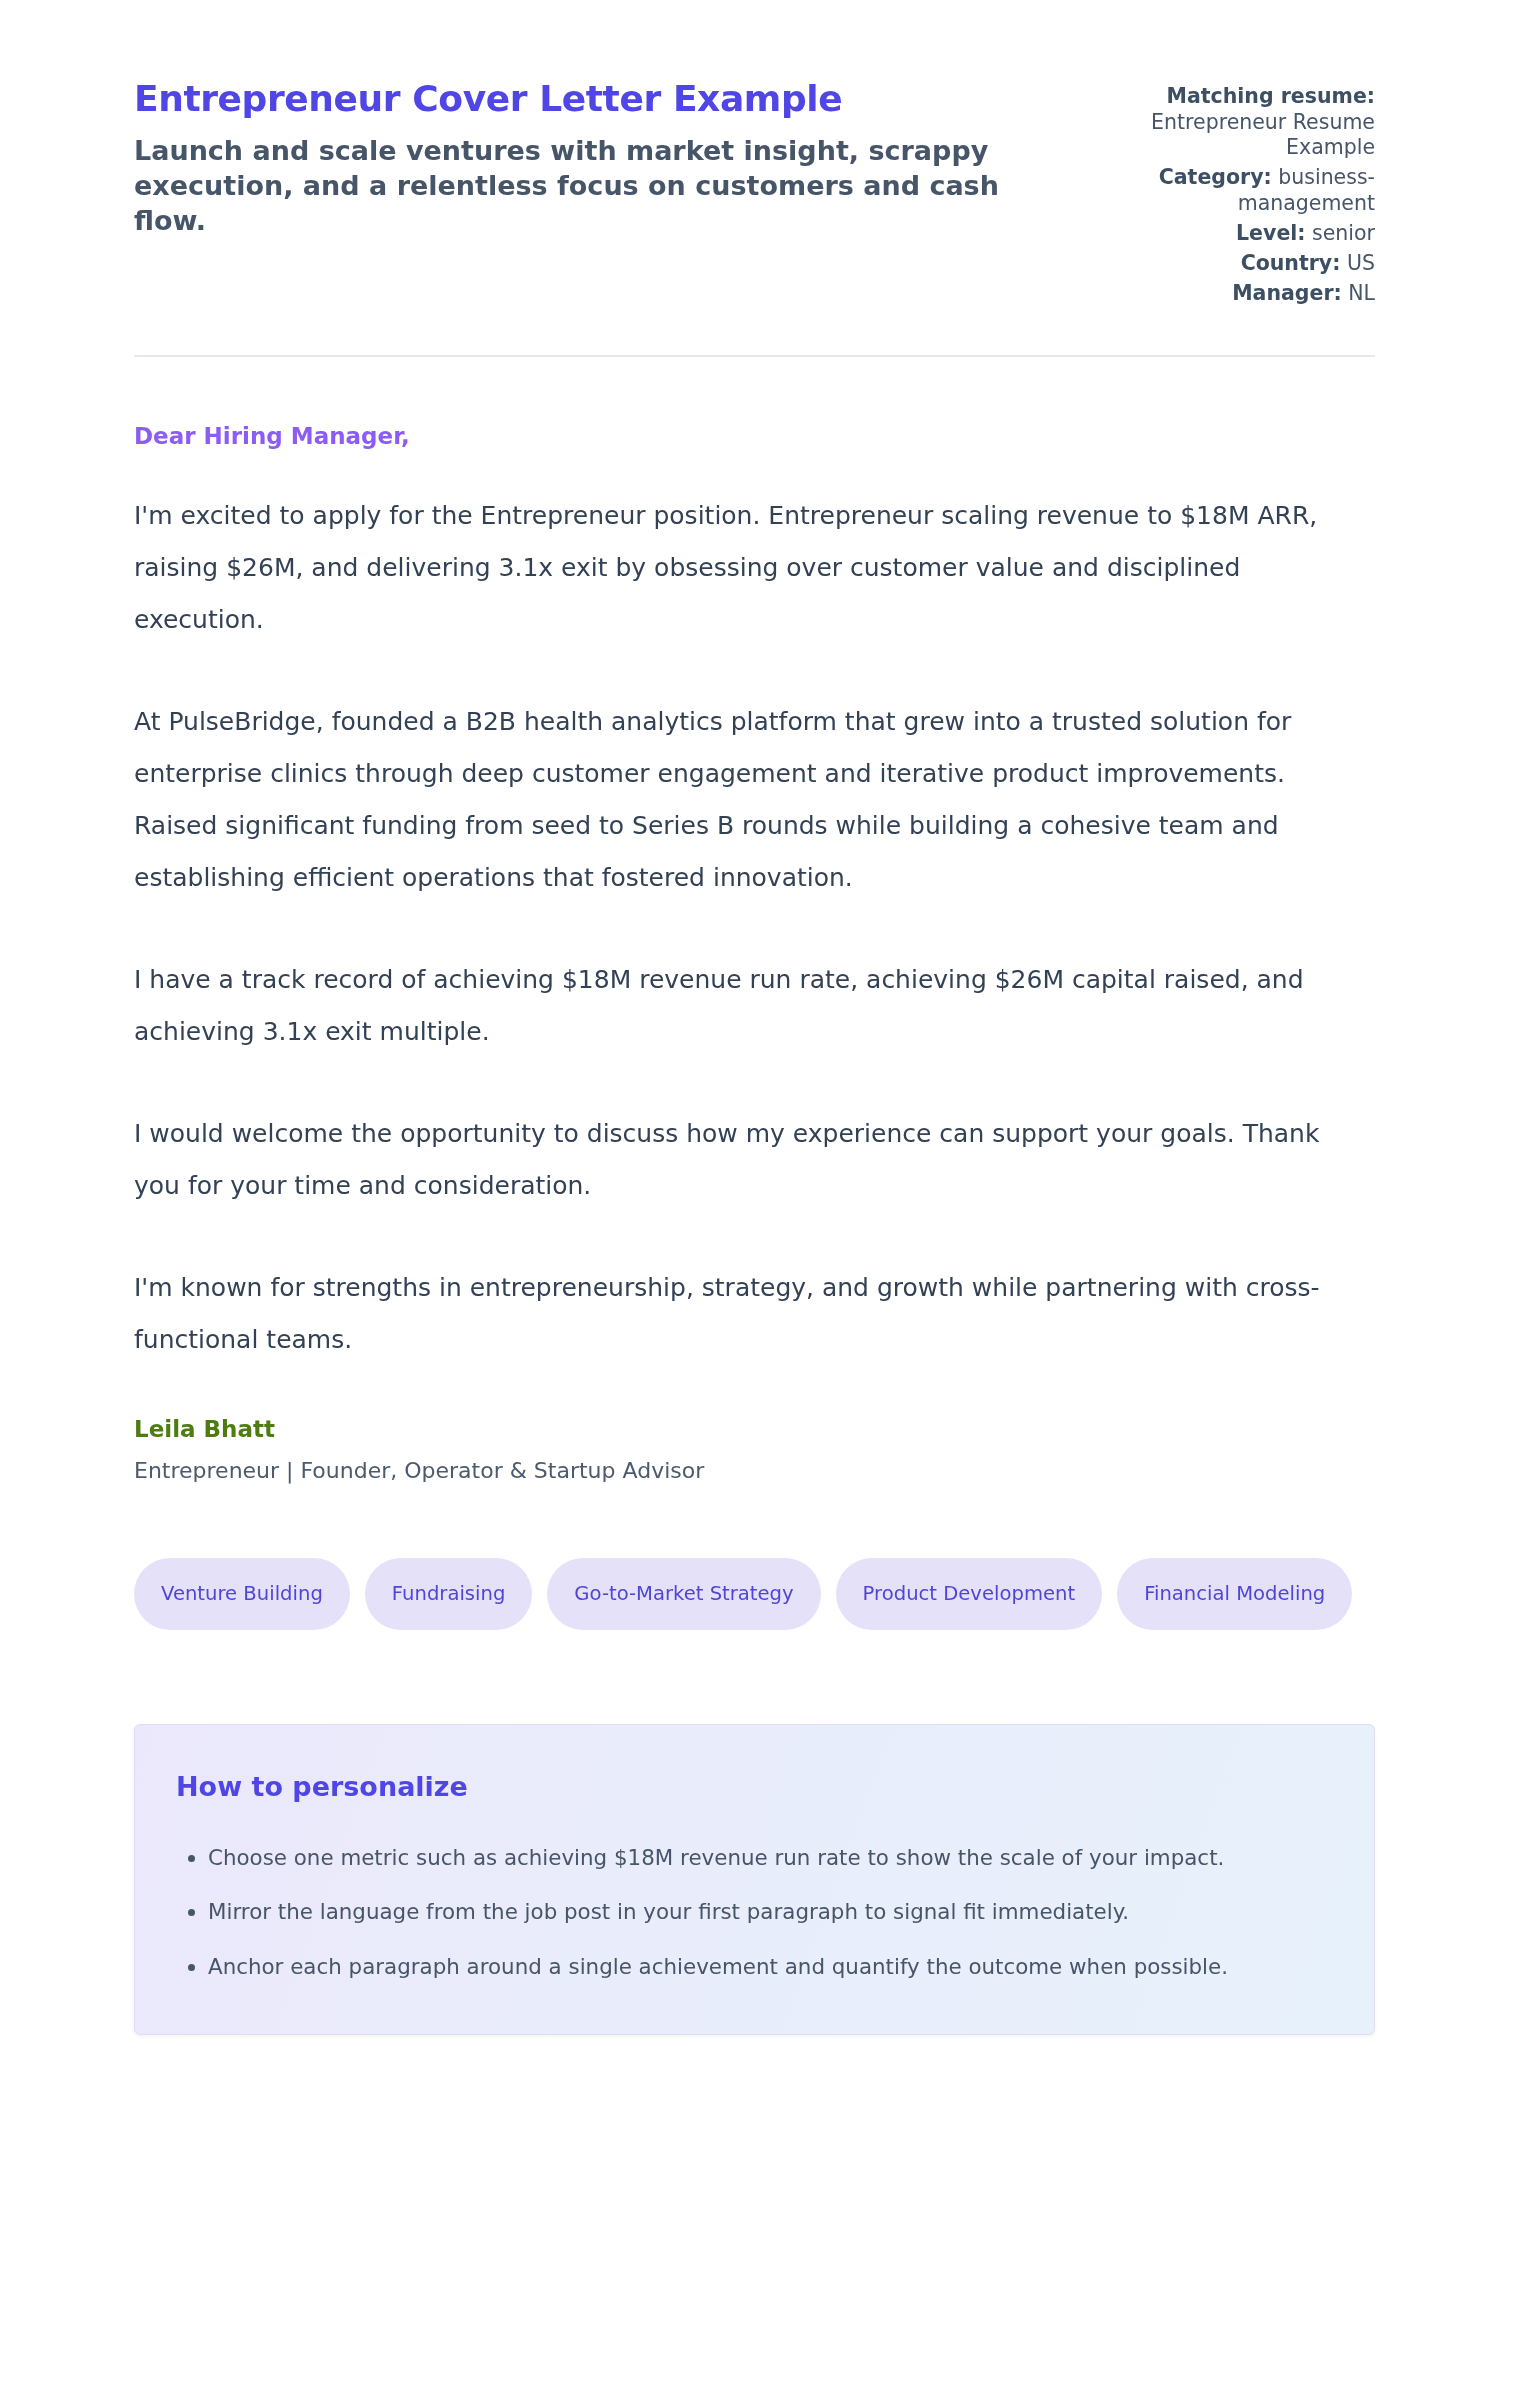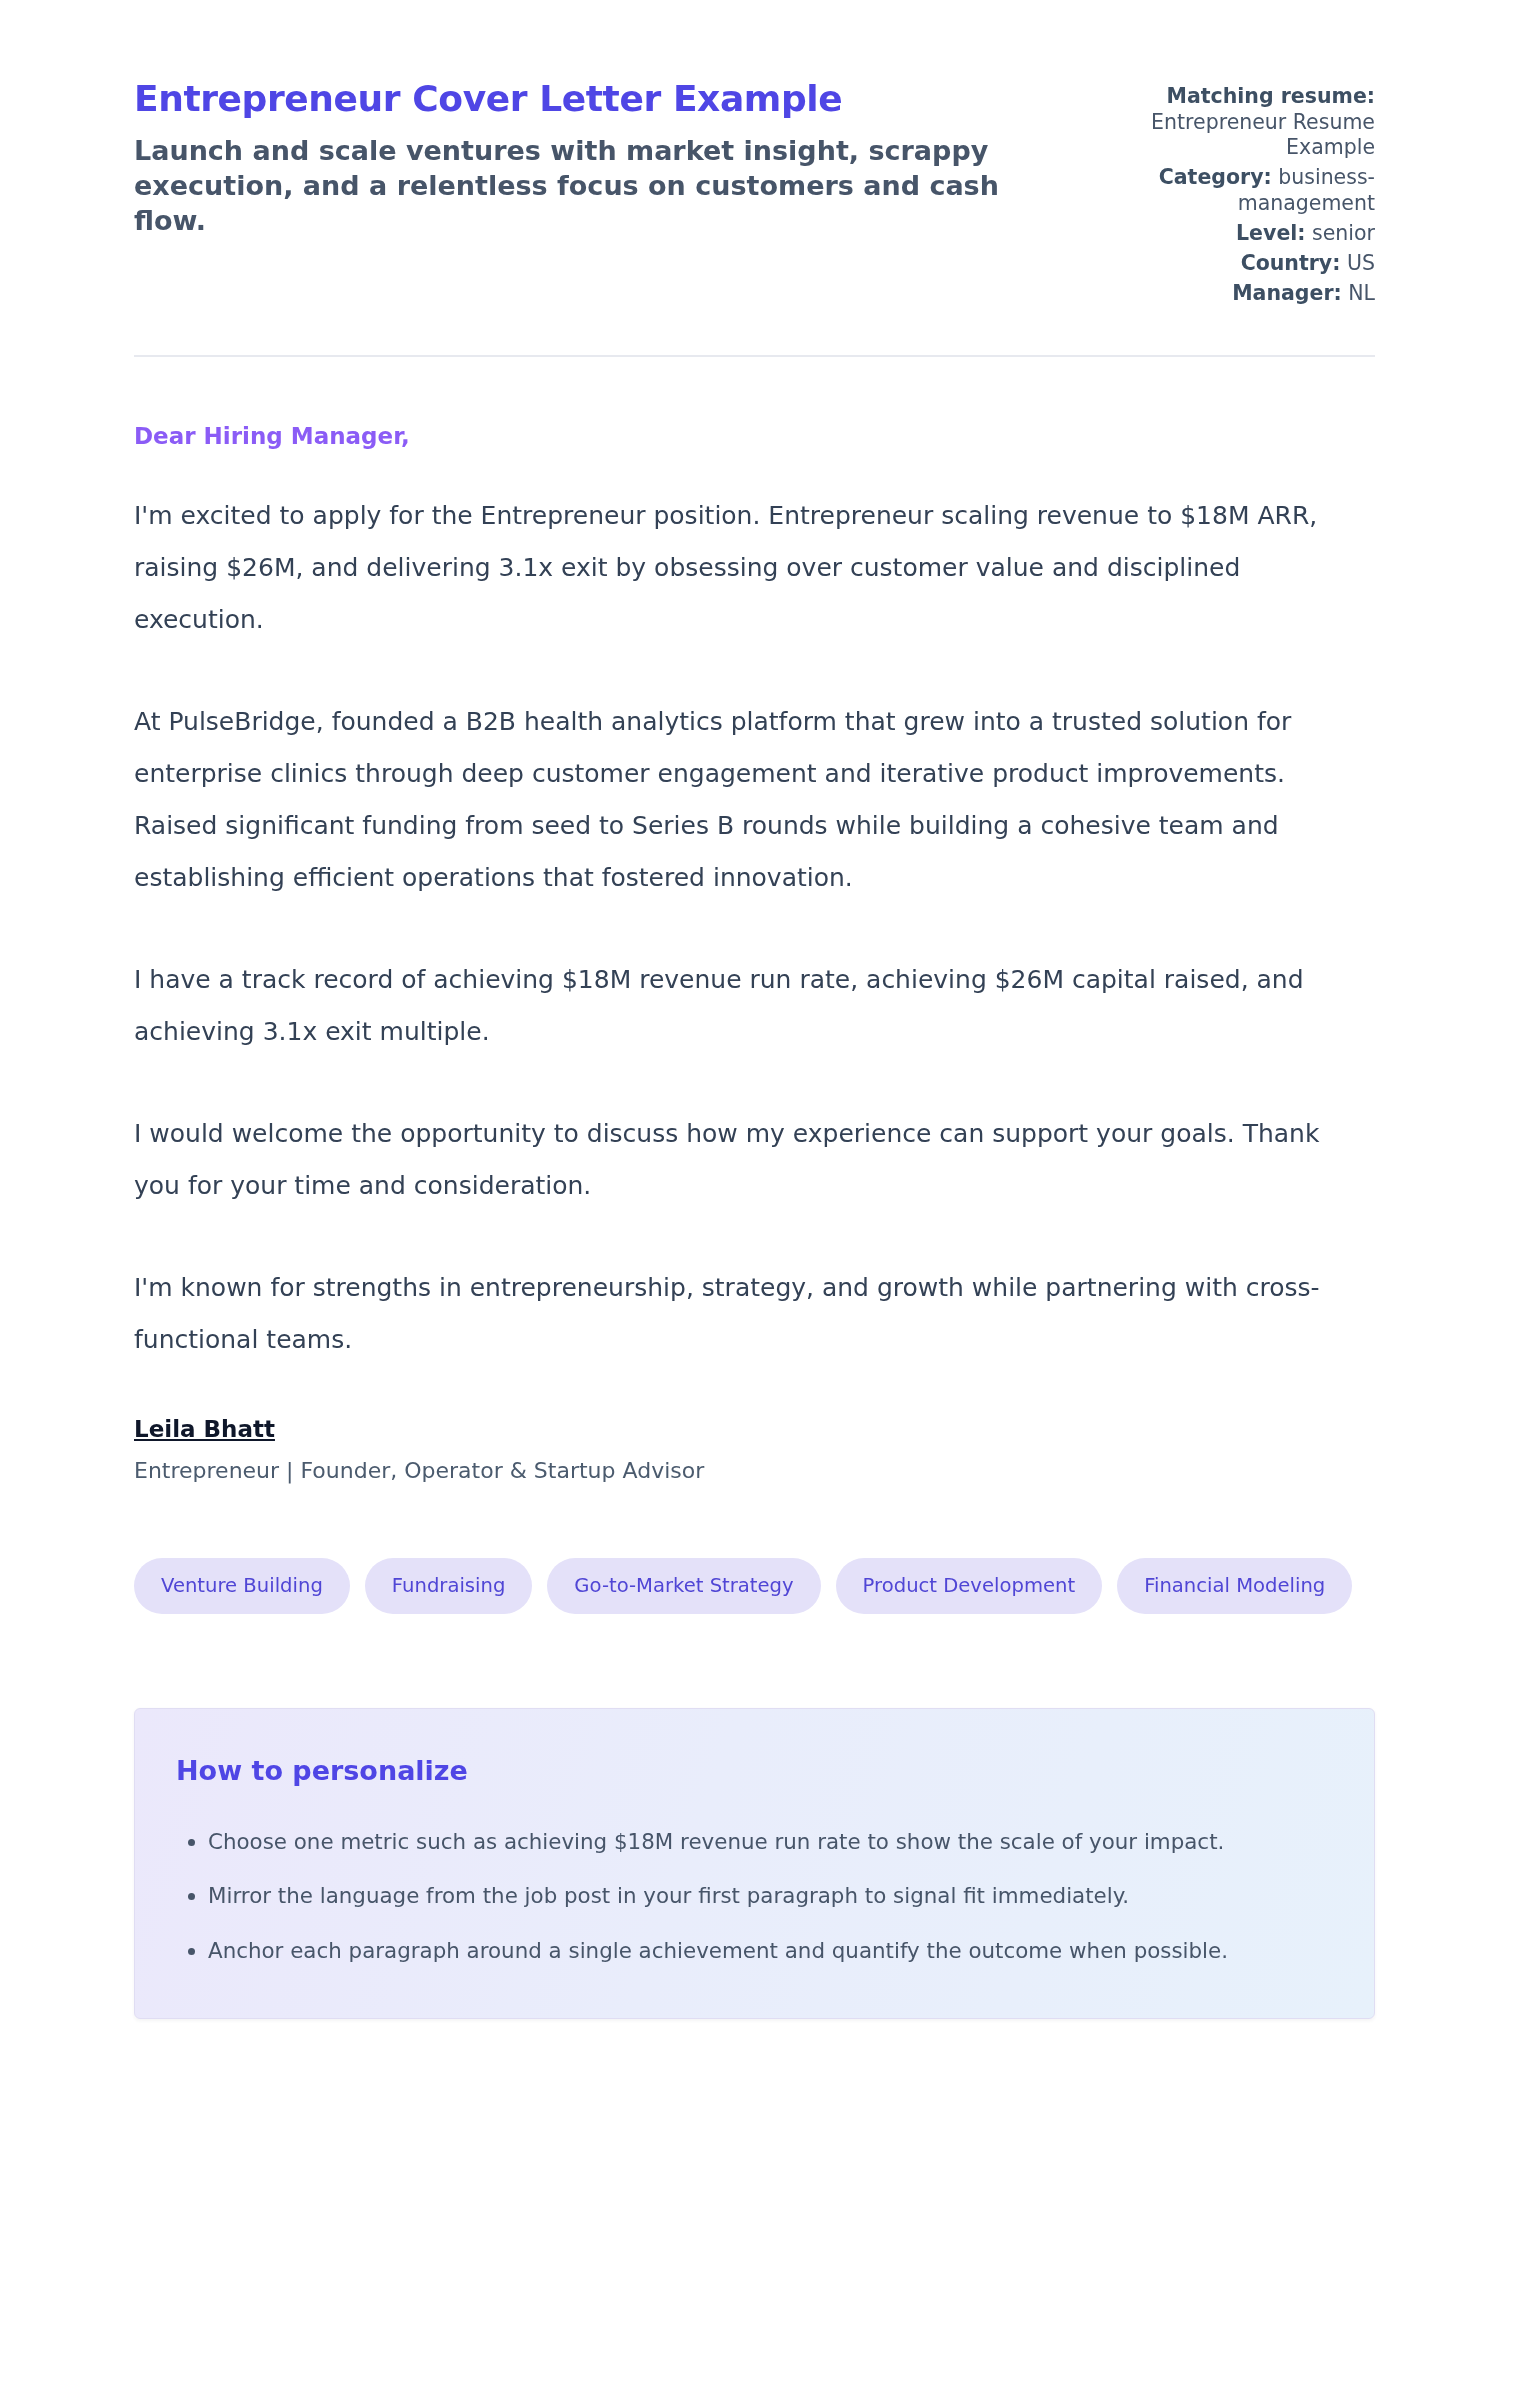--- a/index.html
+++ b/index.html
@@ -76,41 +76,40 @@
     color: #334155;
     max-width: 1193px;
     margin: 0 0 50px 0;
   }
 
   
   .signature { margin-top: 45px; }
   .signature-name {
     font-size: 23px;
     font-weight: bold;
-    color: #0f172a;
+    color: #4d7c0f;
     margin: 0;
-    text-decoration: underline;
   }
   .signature-role {
     font-size: 22px;
     color: #4b5b6e;
     margin: 16px 0 0 0;
   }
 
   
   .skill-tags {
     margin-top: 75px;
     display: flex;
     flex-wrap: wrap;
     gap: 15px;
   }
   .skill-tag {
     display: inline-flex;
     align-items: center;
-    height: 56px;
+    height: 72px;
     padding: 0 27px;
     border-radius: 889px;
     background: #e4e1f9;
     color: #5046d5;
     font-size: 19.6px;
     white-space: nowrap;
     cursor: default;
   }
 
   

